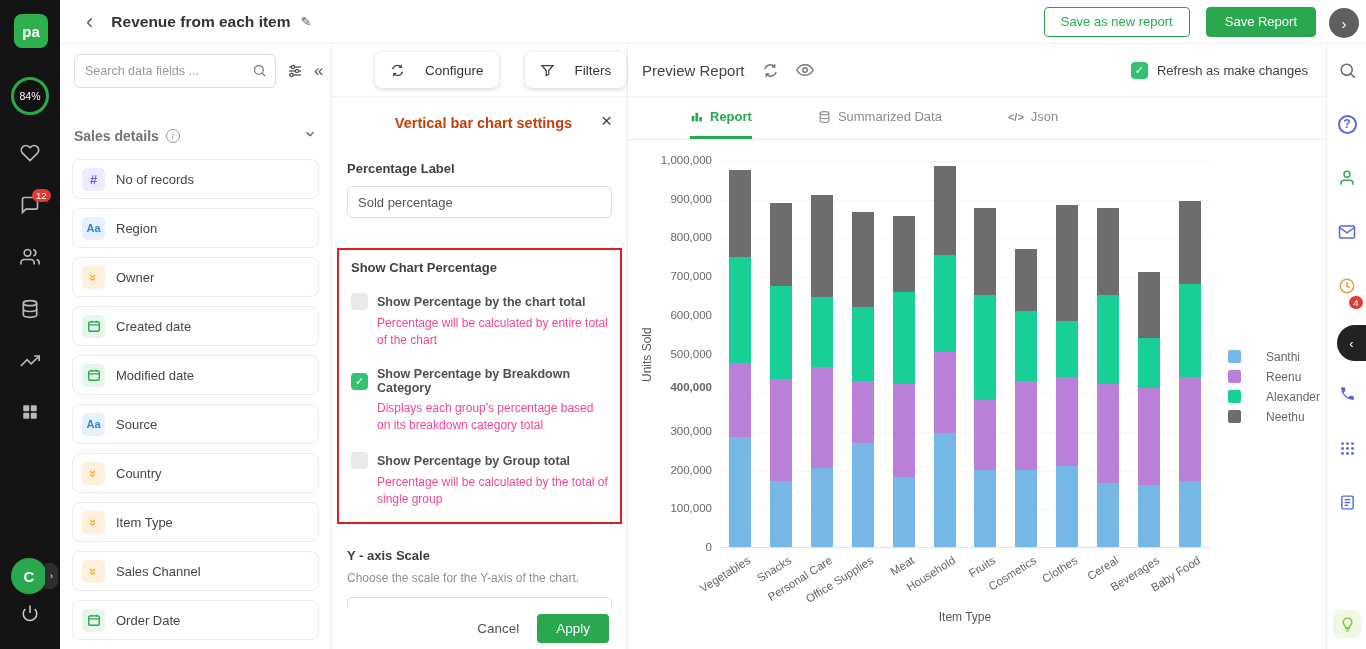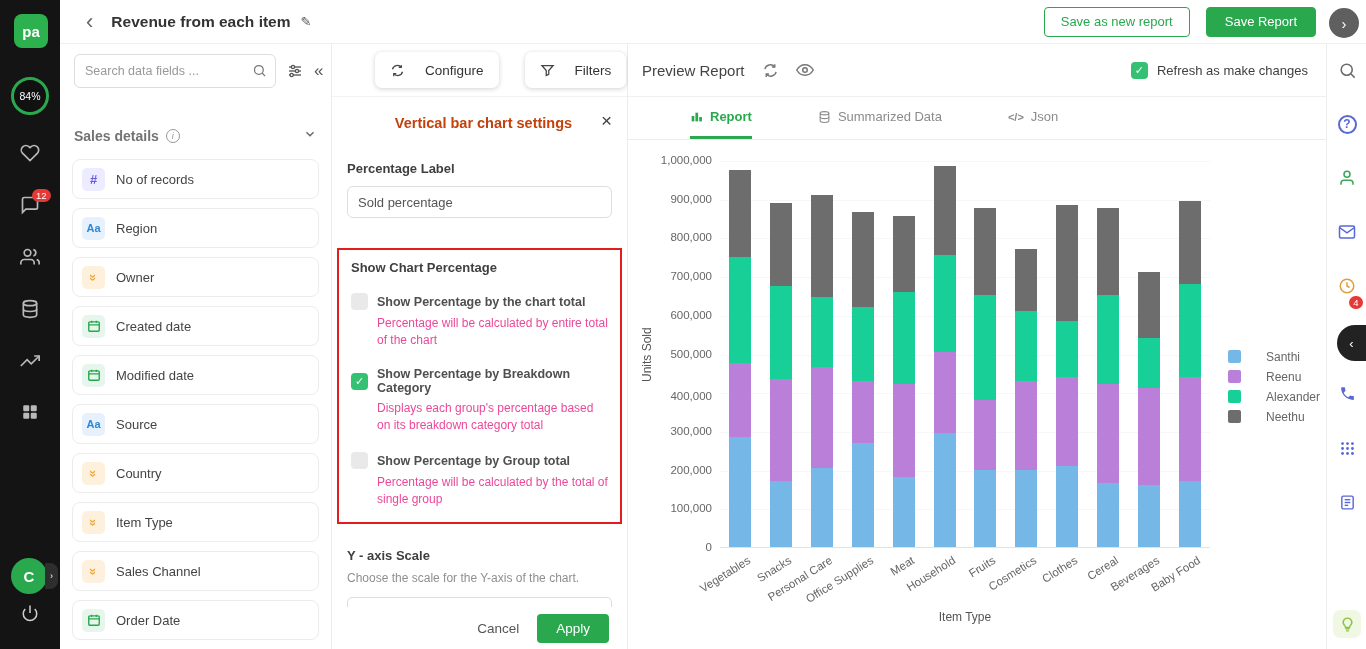--- a/index.html
+++ b/index.html
@@ -413,21 +413,21 @@
           <span>Json</span>
         </div>
       </div>
     <div class="chart-area">
       <div class="ylabel">Units Sold</div>
       <div>
           <div class="ytick" style="top: 401px;">0</div>
           <div class="ytick" style="top: 362.3px;">100,000</div>
           <div class="ytick" style="top: 323.6px;">200,000</div>
           <div class="ytick" style="top: 284.9px;">300,000</div>
-          <div class="ytick" style="top: 250px;">400,000</div>
+          <div class="ytick" style="top: 241px; font-weight: bold;">400,000</div>
           <div class="ytick" style="top: 207.5px;">500,000</div>
           <div class="ytick" style="top: 168.8px;">600,000</div>
           <div class="ytick" style="top: 130.1px;">700,000</div>
           <div class="ytick" style="top: 91.4px;">800,000</div>
           <div class="ytick" style="top: 52.7px;">900,000</div>
           <div class="ytick" style="top: 14px;">1,000,000</div>
         </div>
       <div class="plot">
           <div class="gridline" style="top: 348.3px;"></div>
           <div class="gridline" style="top: 309.6px;"></div>

